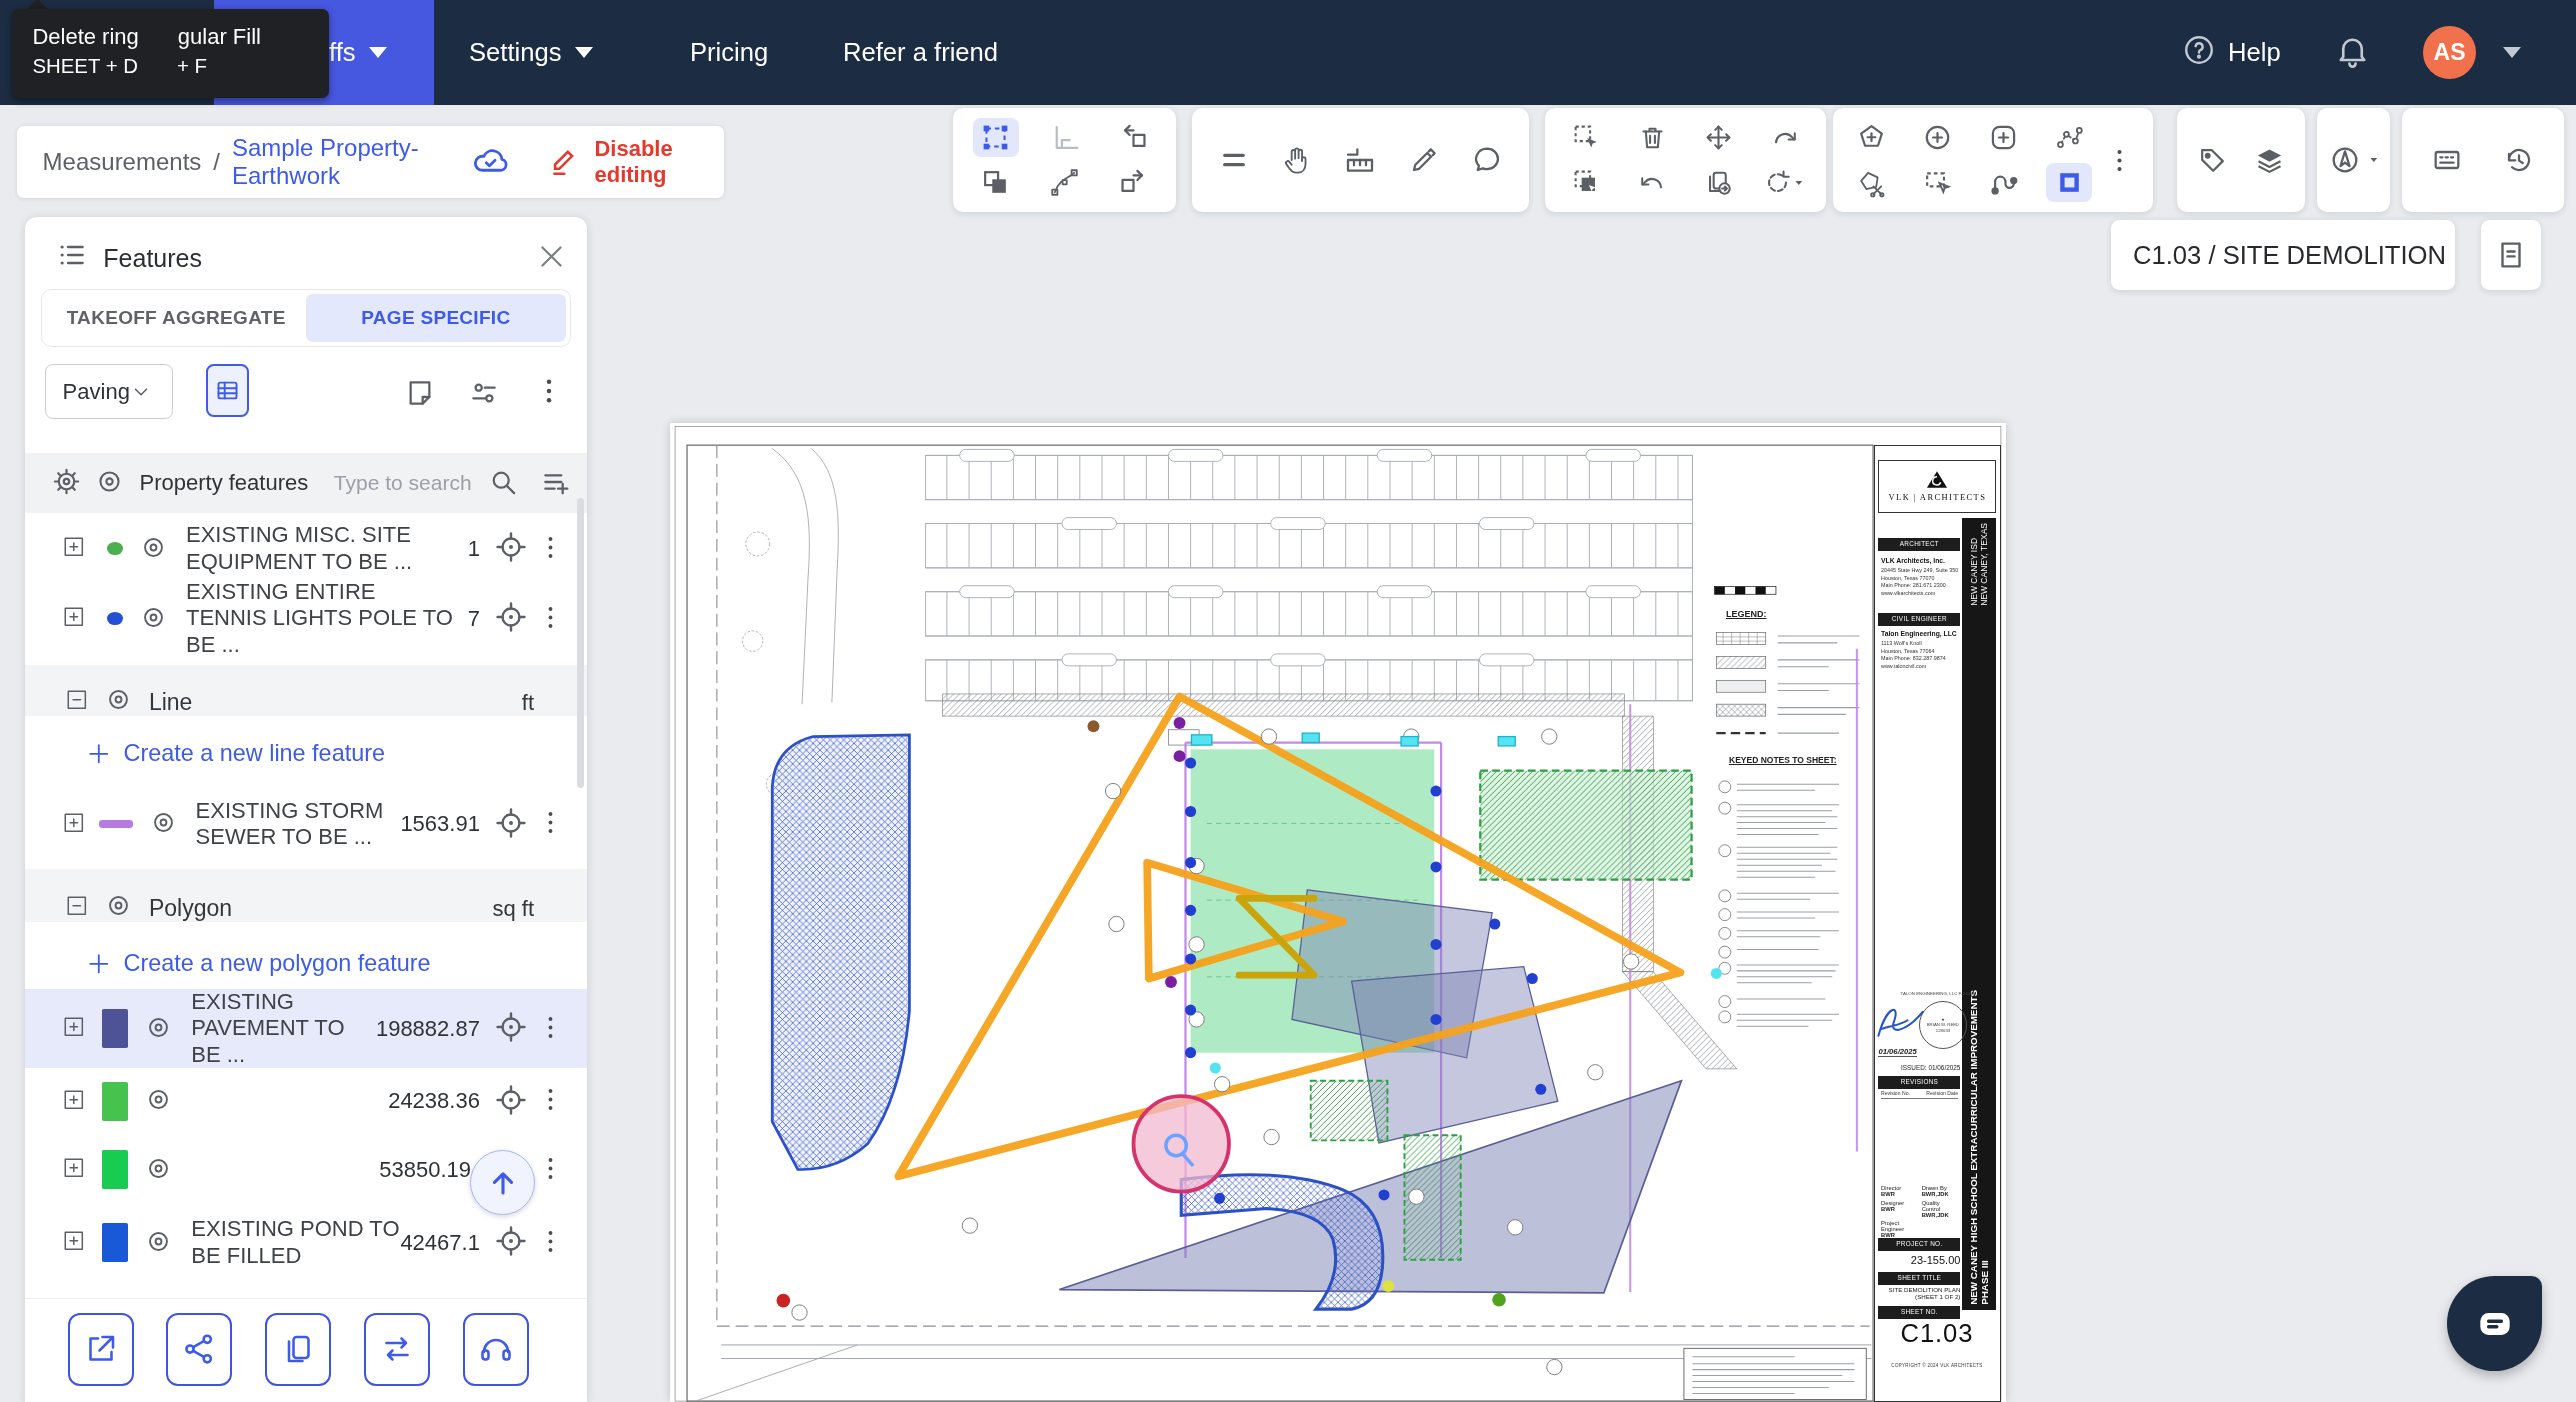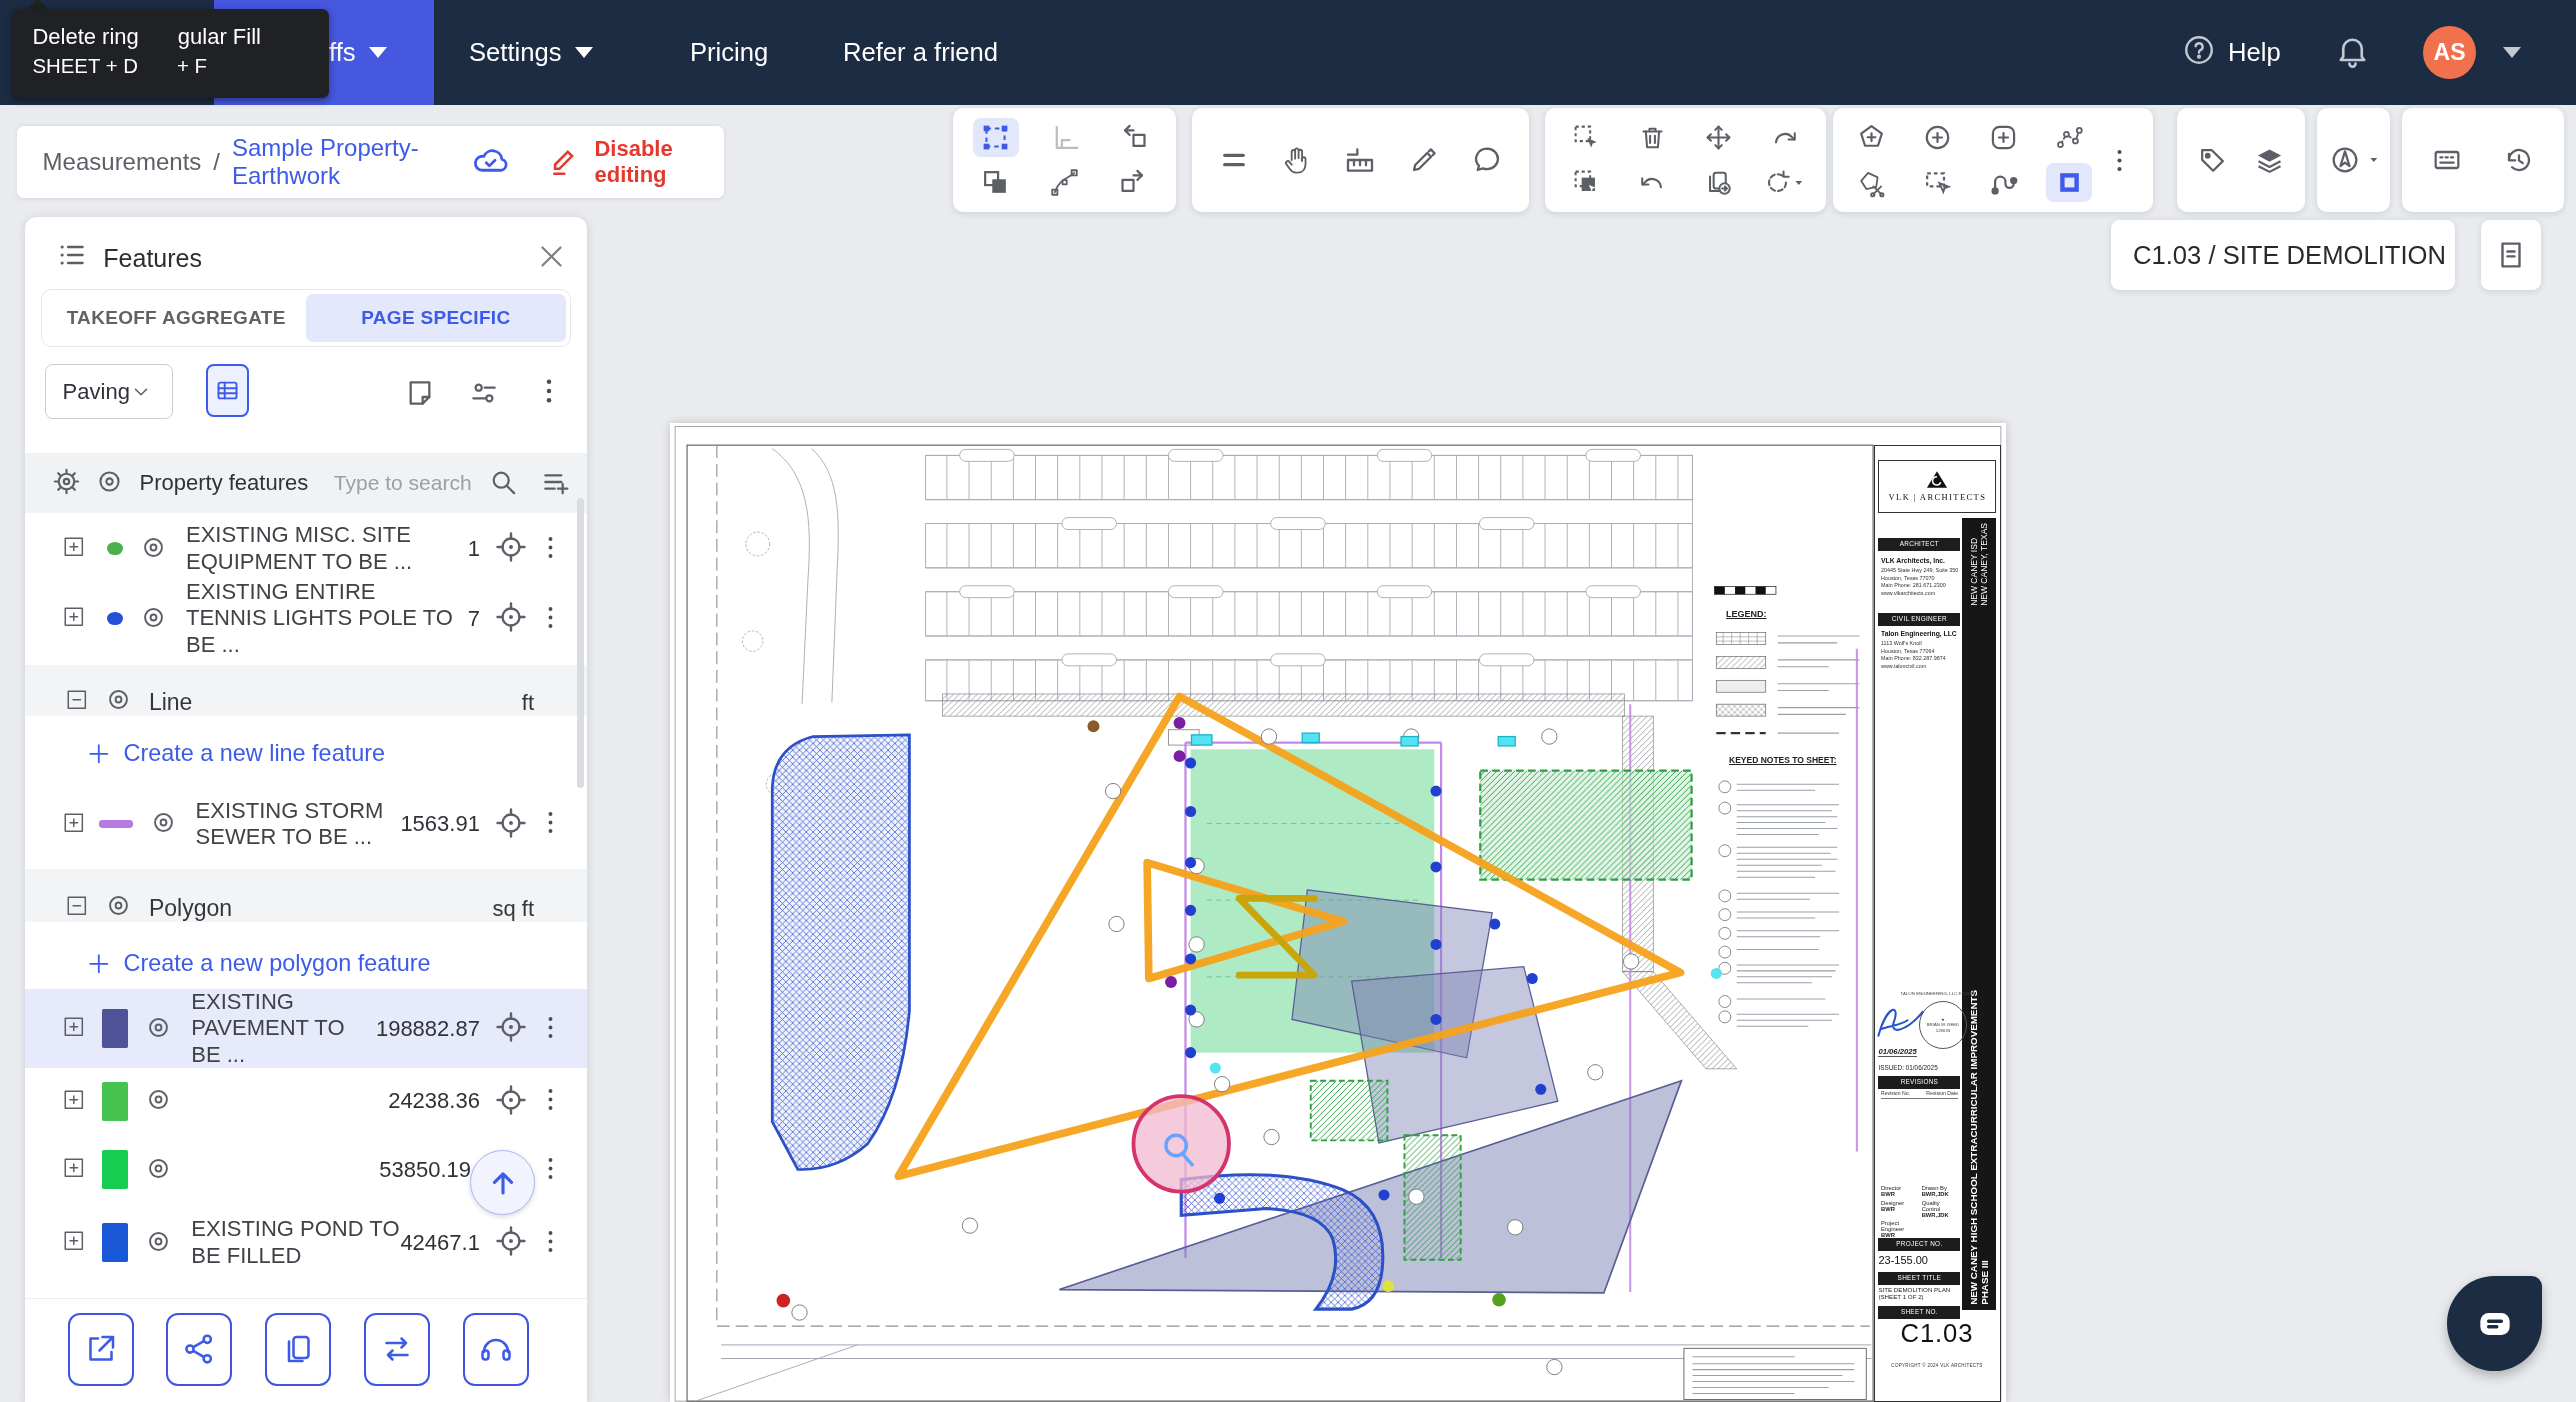--- a/index.html
+++ b/index.html
@@ -92,21 +92,21 @@
   #logname{font-size:8.5px;letter-spacing:1.4px;color:#111;font-family:"Liberation Serif",serif}
   #banner{position:absolute;left:87px;top:72px;width:34px;height:792px;background:#161616}
   .vtext{writing-mode:vertical-rl;transform:rotate(180deg);color:#fff;white-space:nowrap}
   #bdistrict{position:absolute;left:0;top:5.1px;width:34px;display:flex;justify-content:center;gap:0.9px}
   #bdistrict .vtext{font-size:8.5px}
   #bproject{position:absolute;left:0;bottom:5.1px;width:34px;display:flex;justify-content:center;gap:0.9px}
   #bproject .vtext{font-size:9.8px;font-weight:bold}
   #credits{position:absolute;left:6px;top:739px;width:78px;display:grid;grid-template-columns:1fr 1fr;gap:2.6px 3.4px;font-size:5.8px;color:#222}
   #credits b{display:block;font-weight:normal}
   #credits span{display:block;font-weight:bold}
-  .ctr{position:absolute;left:3.4px;width:82px;text-align:left}
+  .ctr{position:absolute;left:3.4px;width:82px;text-align:right}
   #c103{position:absolute;left:0;top:873px;width:124px;text-align:center;font-size:25.6px;color:#111;letter-spacing:0.9px}
   #copyr{position:absolute;left:0;top:917px;width:124px;text-align:center;font-size:4.5px;color:#333;letter-spacing:0.3px}
   #stampc{position:absolute;left:44px;top:555px;width:48px;height:48px;border:1.3px solid #555;border-radius:50%;display:flex;flex-direction:column;align-items:center;justify-content:center;font-size:4.3px;color:#444;text-align:center;line-height:1.3}
   #sfirm{position:absolute;left:25.6px;top:545px;font-size:4.4px;color:#444;white-space:nowrap}
   #sdate{position:absolute;left:3.4px;top:601px;font-size:7.7px;font-weight:bold;font-style:italic;color:#222;border-bottom:0.9px solid #555}
   #revrow{position:absolute;left:6px;top:644px;width:77px;display:flex;justify-content:space-between;font-size:5.1px;color:#333;border-bottom:0.6px solid #777;padding-bottom:1.7px}
   
   #scrolltop{position:absolute;left:470px;top:1150px;width:65px;height:65px;border-radius:50%;background:#F1F4FE;border:1.7px solid #A9B7F2;box-shadow:0 1.7px 5.1px rgba(27,43,64,.18);display:flex;align-items:center;justify-content:center;z-index:30}
   #chatbtn{position:absolute;left:2447px;top:1276px;width:95px;height:95px;background:#1C2C42;border-radius:55% 12% 55% 55%;box-shadow:0 5.1px 12px rgba(0,0,0,.25);display:flex;align-items:center;justify-content:center;z-index:30}
 </style>

